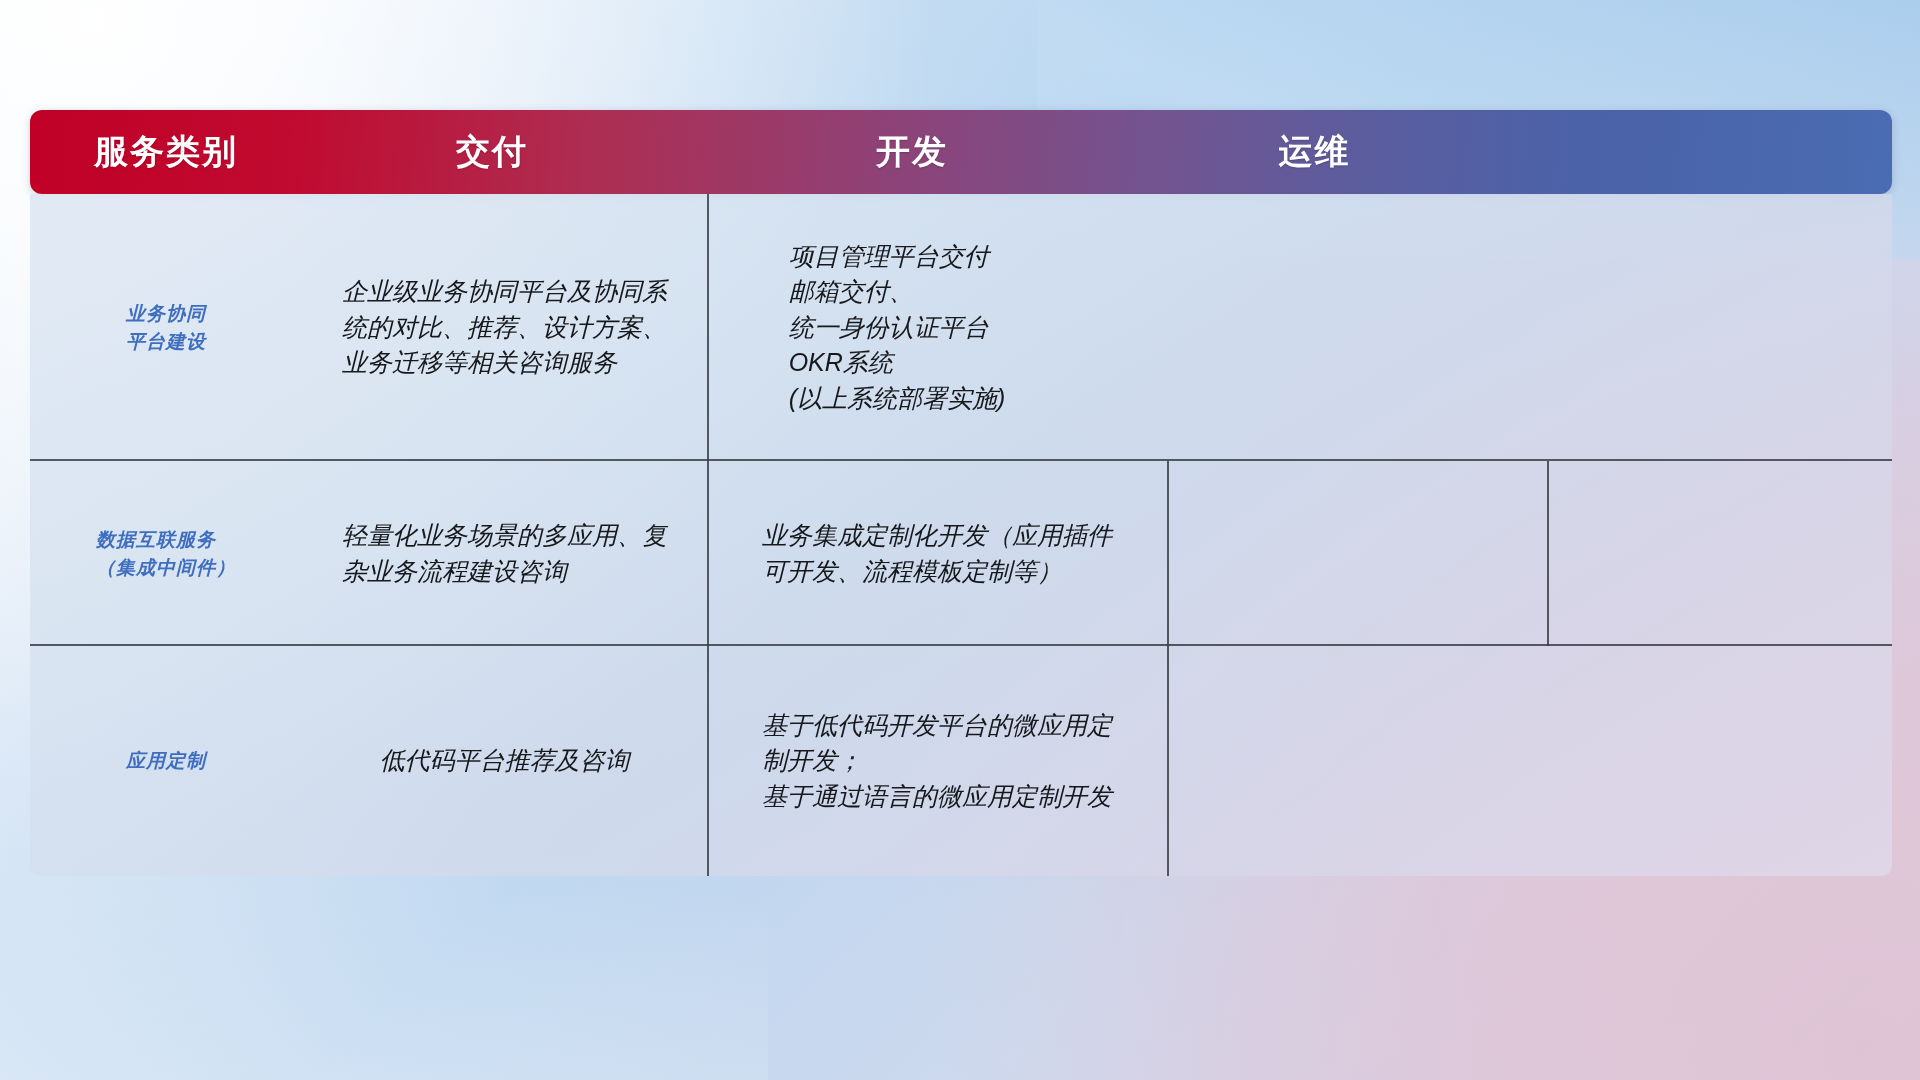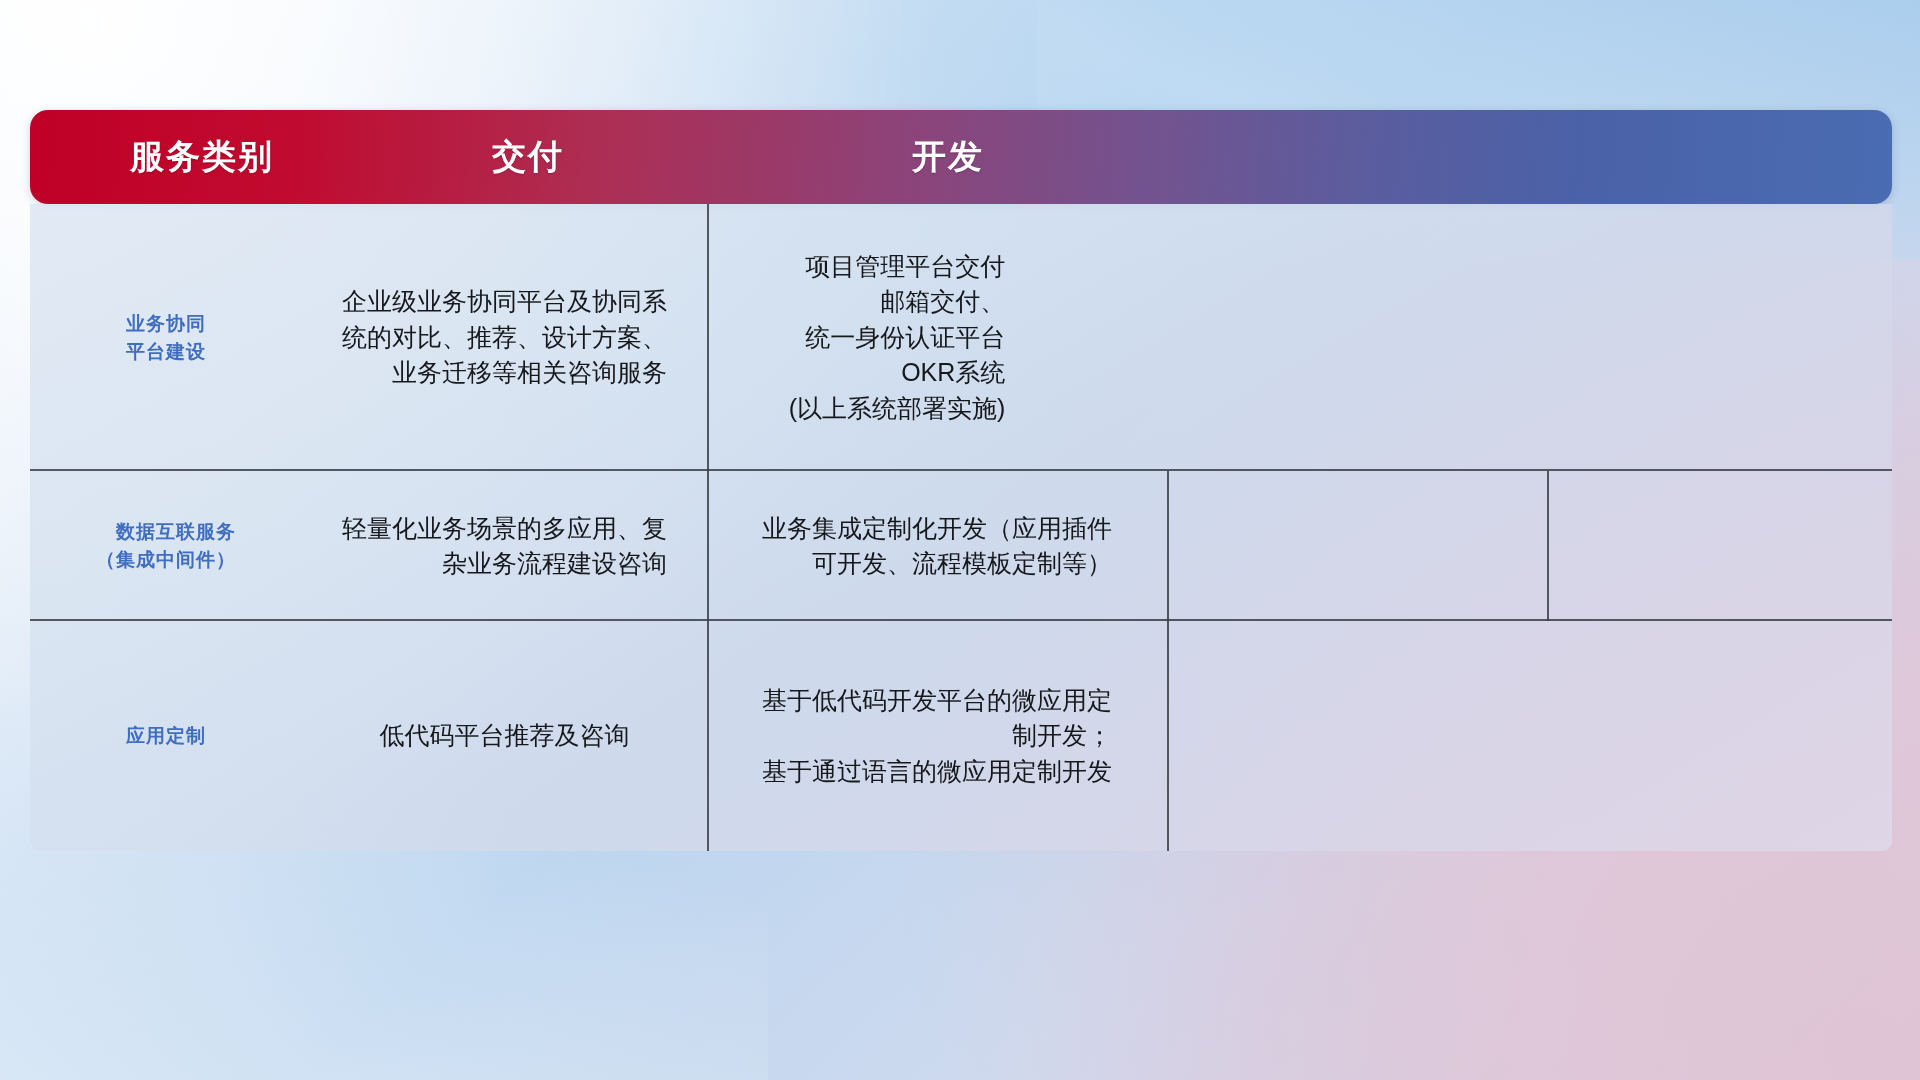--- a/index.html
+++ b/index.html
@@ -47,34 +47,33 @@
     left: 30px;
     top: 110px;
     width: 1862px;
     height: 672px;
   }
 
   
   #header-row {
     position: relative;
     display: flex;
-    height: 94px;
-    border-radius: 18px;
+    height: 84px;
+    border-radius: 12px;
     overflow: hidden;
     background: linear-gradient(95deg,
         #c00027 0%,
         #c10a2f 14%,
         #ae2d52 30%,
         #8e4277 46%,
         #73538f 60%,
         #5a5d9f 72%,
         #4a62a8 84%,
         #4a6cb2 100%);
     box-shadow: 0 2px 8px rgba(60,70,110,0.22);
-    padding-left: 36px;
   }
   .hcell {
     display: flex;
     align-items: center;
     justify-content: center;
     color: #ffffff;
     font-weight: 700;
     font-size: 34px;
     letter-spacing: 2px;
     text-shadow: 0 1px 2px rgba(0,0,0,0.18);
@@ -102,28 +101,29 @@
     position: absolute;
     left: 0; right: 0; bottom: 0;
     height: 2px;
     background: #3a3f46;
     opacity: 0.85;
   }
   .bcell {
     display: flex;
     align-items: center;
     justify-content: center;
-    text-align: right;
+    text-align: left;
     position: relative;
     box-sizing: border-box;
     padding: 12px 14px;
     font-size: 25px;
     line-height: 1.42;
     color: #16181c;
     white-space: pre-line;
+    font-style: italic;
   }
   .bcell.vline::before {
     content: "";
     position: absolute;
     left: 0;
     top: 0;
     bottom: 0;
     width: 2px;
     background: #3a3f46;
     opacity: 0.85;
@@ -137,37 +137,38 @@
   }
 
   
   .c1 { width: 272px; flex: 0 0 272px; }
   .c2 { width: 405px; flex: 0 0 405px; }
   .c3 { width: 460px; flex: 0 0 460px; }
   .c4 { width: 380px; flex: 0 0 380px; }
   .c5 { width: 345px; flex: 0 0 345px; }
 
   .r1 { height: 267px; }
-  .r2 { height: 150px; }
+  .r2 { height: 185px; }
   .r3 { height: 230px; }
 </style>
 </head>
 <body>
 
 <div id="bg">
   <div id="bg-topright"></div>
   <div id="bg-bottomleft"></div>
 </div>
 
 <div id="table-wrap">
 
   <div id="header-row">
     <div class="hcell c1">服务类别</div>
     <div class="hcell c4">交付</div>
     <div class="hcell c3">开发</div>
+    <div class="hcell c5">运维</div>
   </div>
 
   <div id="body-panel">
 
     <div class="brow r1 divider-bottom">
       <div class="bcell c1 rowlabel">业务协同
 平台建设</div>
       <div class="bcell c2">企业级业务协同平台及协同系
 统的对比、推荐、设计方案、
 业务迁移等相关咨询服务</div>

